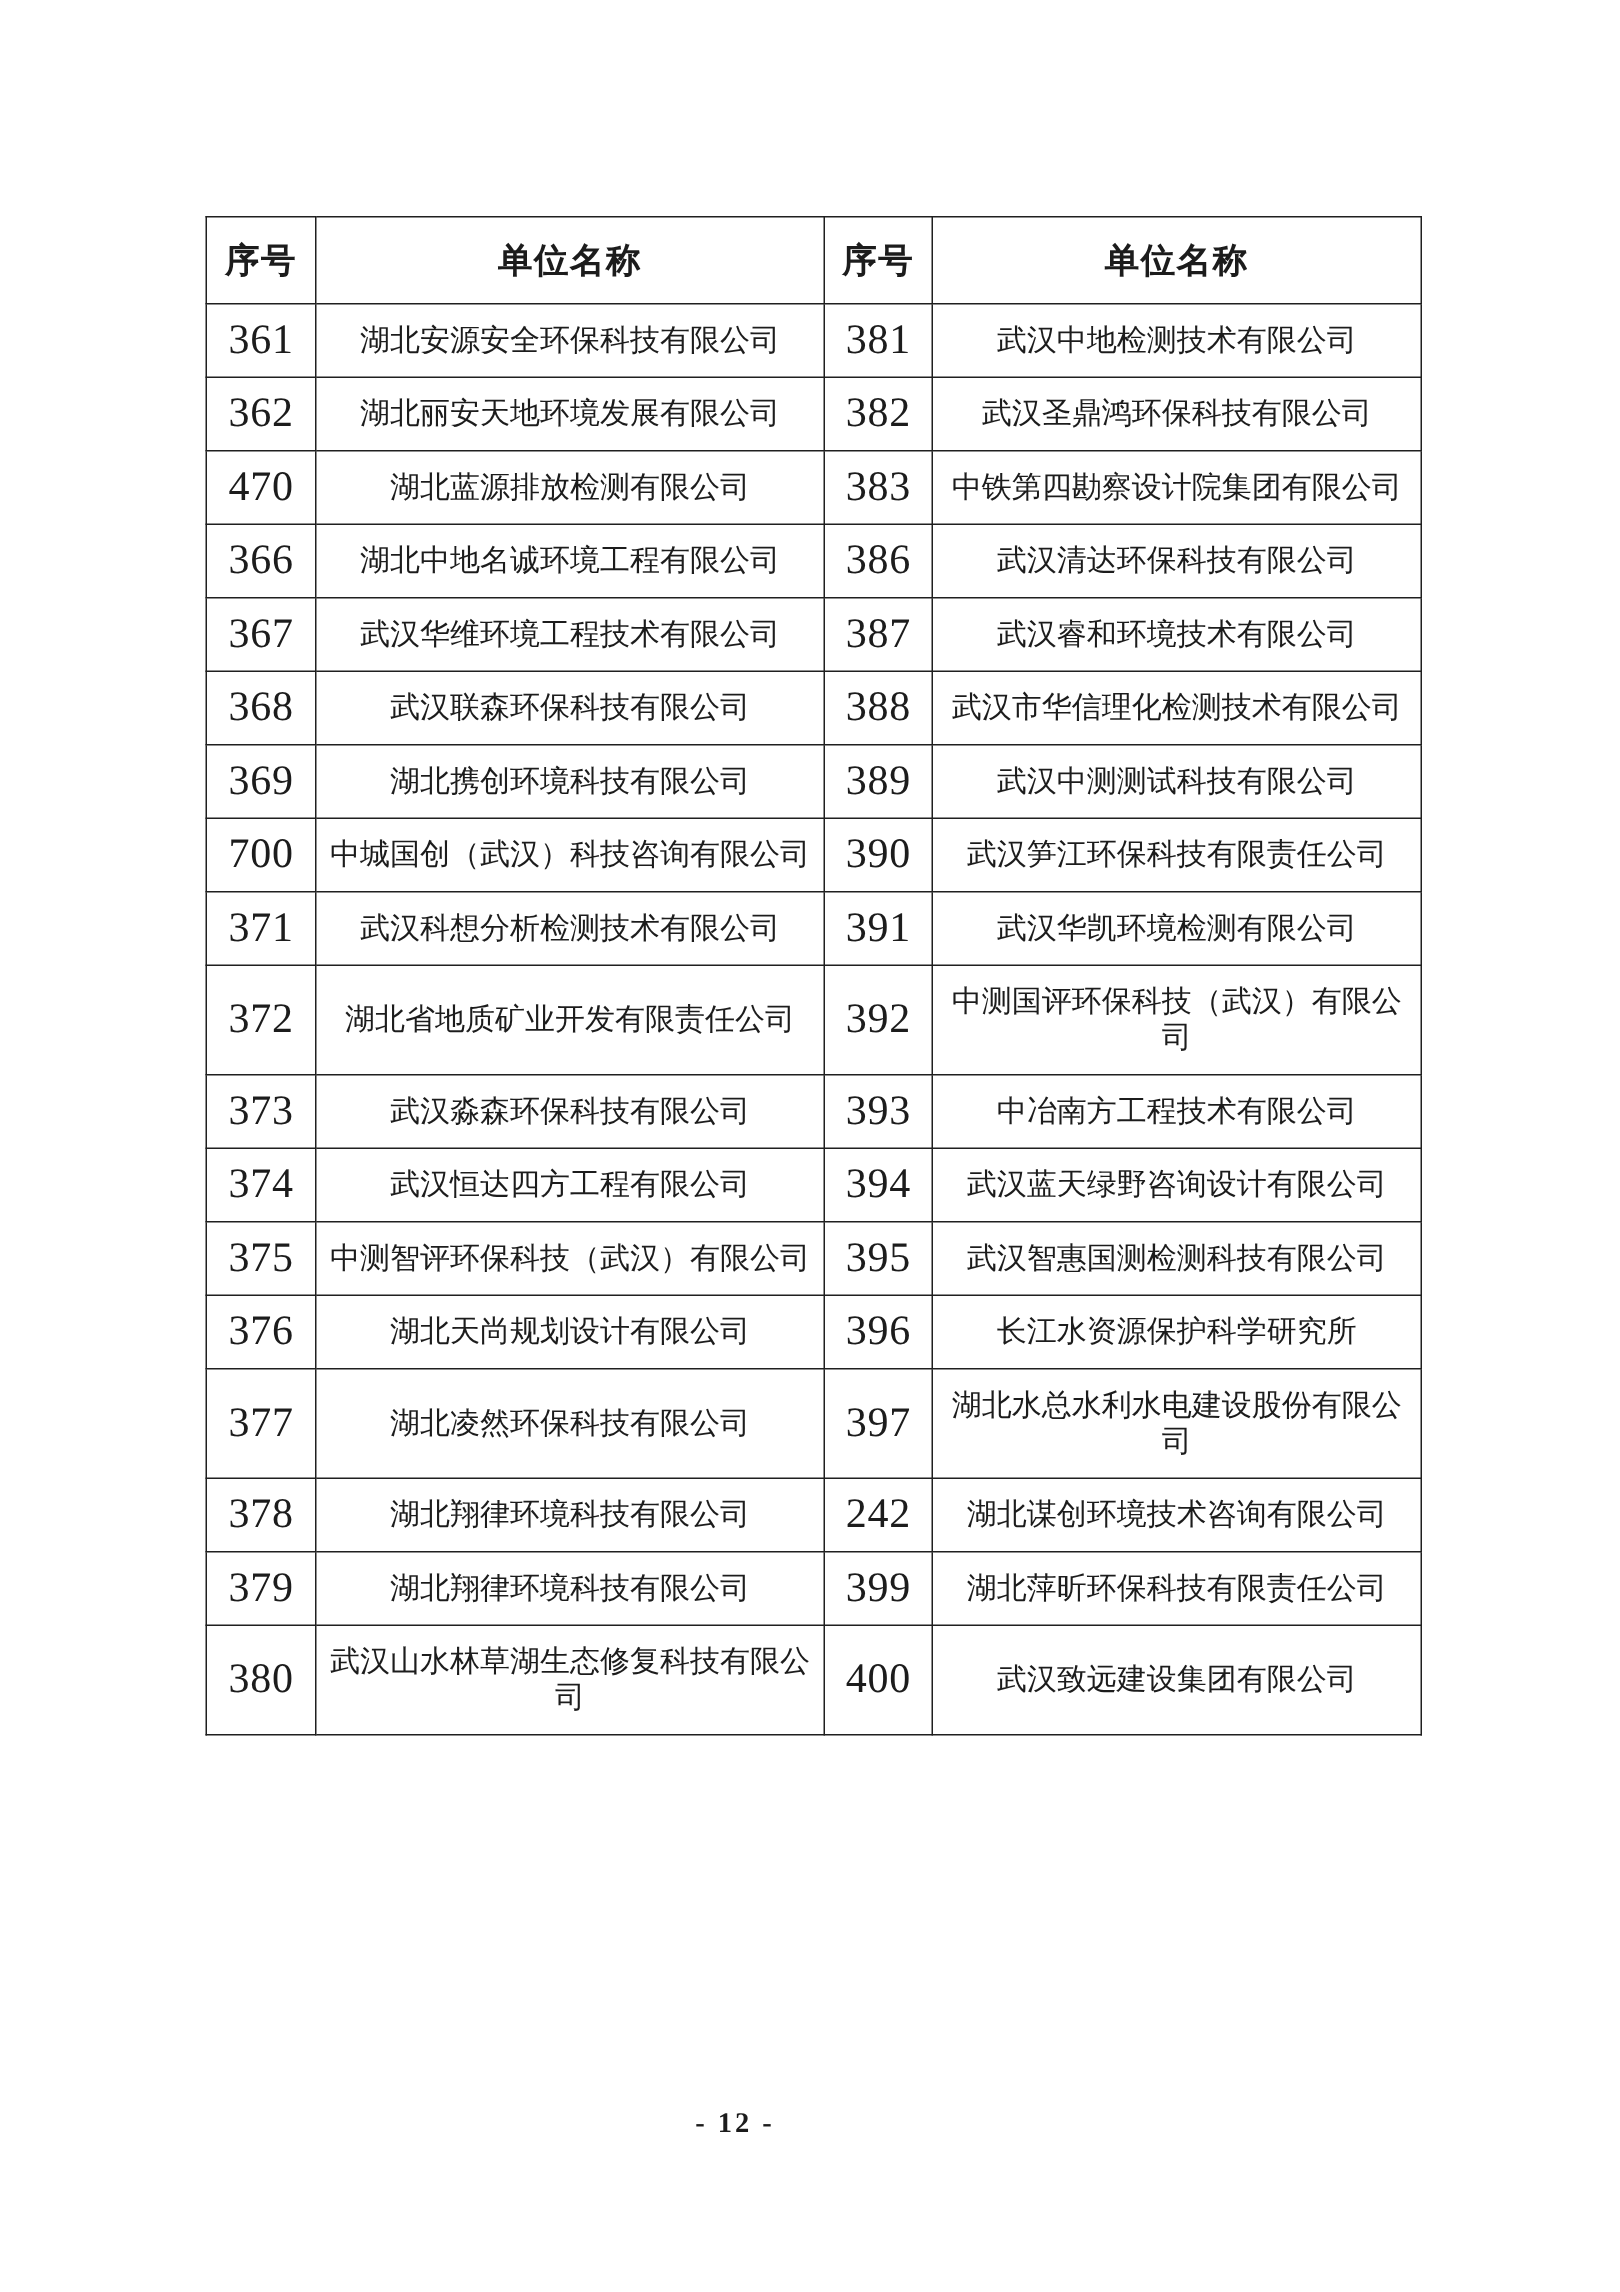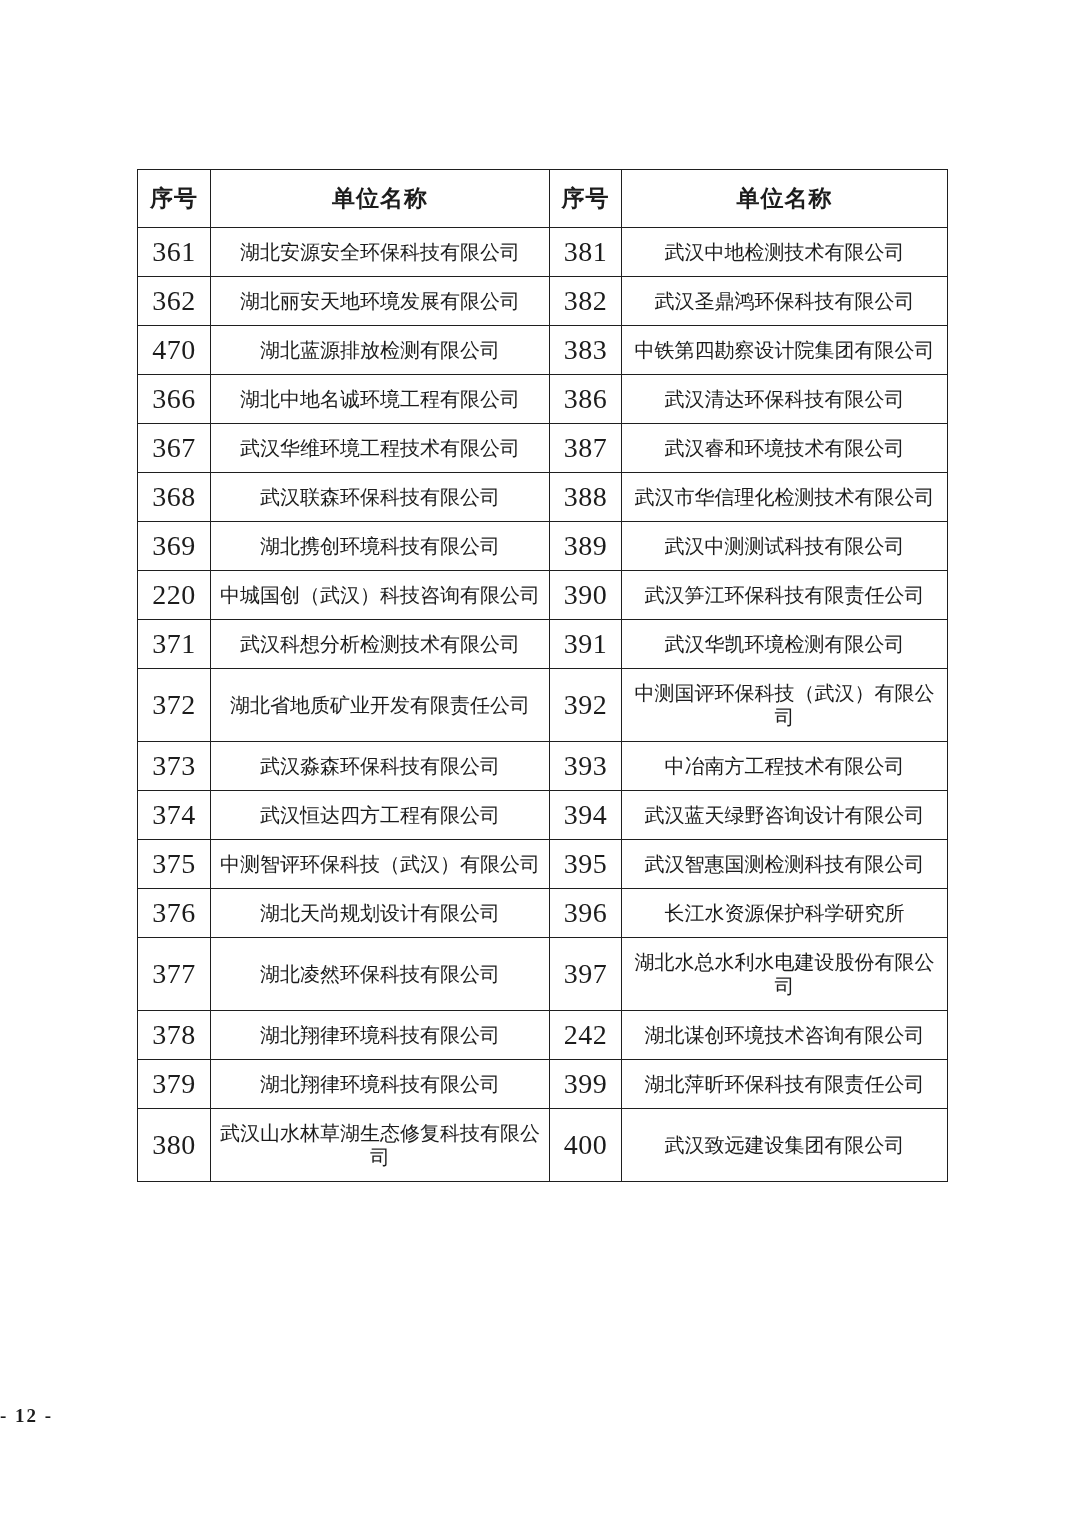--- a/index.html
+++ b/index.html
@@ -11,21 +11,21 @@
   .page {
     position: relative;
     width: 1080px;
     height: 1528px;
     background: #ffffff;
     overflow: hidden;
   }
   table.company-table {
     position: absolute;
     left: 137px;
-    top: 169px;
+    top: 144px;
     width: 810px;
     border-collapse: collapse;
     table-layout: fixed;
   }
   table.company-table th,
   table.company-table td {
     border: 1.6px solid #1f1f1f;
     text-align: center;
     vertical-align: middle;
   }
@@ -43,20 +43,21 @@
   }
   table.company-table td.serial {
     font-size: 28px;
     letter-spacing: 0.5px;
   }
   .page-number {
     position: absolute;
     left: 0;
     top: 1405px;
     width: 980px;
+    text-align: center;
     font-size: 19px;
     font-weight: bold;
     letter-spacing: 2px;
   }
 </style>
 </head>
 <body>
 
 <div class="page">
 
@@ -112,21 +113,21 @@
           <td class="serial">388</td>
           <td class="name">武汉市华信理化检测技术有限公司</td>
         </tr>
         <tr>
           <td class="serial">369</td>
           <td class="name">湖北携创环境科技有限公司</td>
           <td class="serial">389</td>
           <td class="name">武汉中测测试科技有限公司</td>
         </tr>
         <tr>
-          <td class="serial">220</td>
+          <td class="serial">700</td>
           <td class="name">中城国创（武汉）科技咨询有限公司</td>
           <td class="serial">390</td>
           <td class="name">武汉笋江环保科技有限责任公司</td>
         </tr>
         <tr>
           <td class="serial">371</td>
           <td class="name">武汉科想分析检测技术有限公司</td>
           <td class="serial">391</td>
           <td class="name">武汉华凯环境检测有限公司</td>
         </tr>

